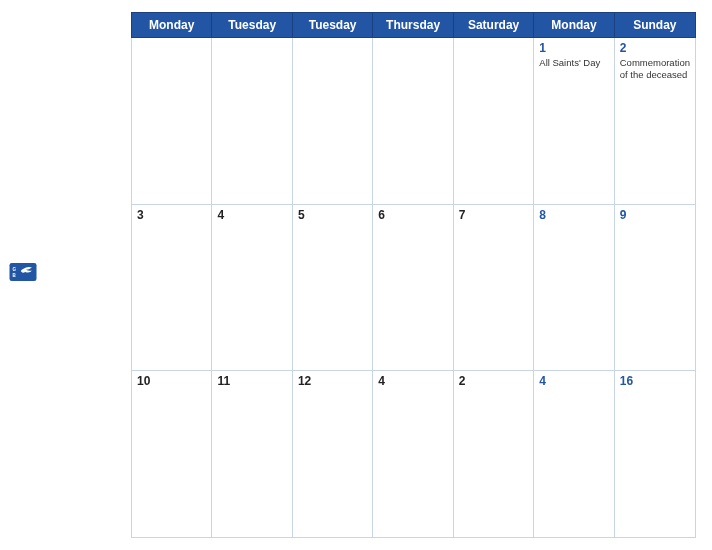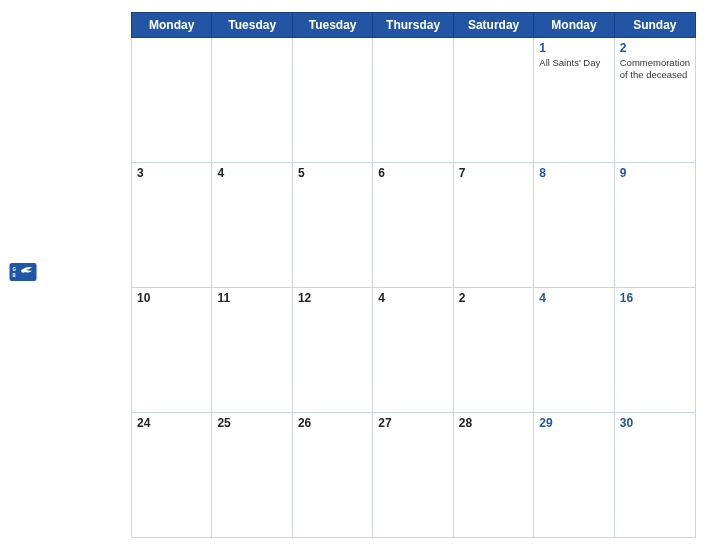--- a/index.html
+++ b/index.html
@@ -194,38 +194,15 @@
           <td>
             <span class="day-number">2</span>
           </td>
           <td>
             <span class="day-number sat-sun">4</span>
           </td>
           <td>
             <span class="day-number sat-sun">16</span>
           </td>
         </tr>
-        <tr>
-          <td>
-            <span class="day-number">24</span>
-          </td>
-          <td>
-            <span class="day-number">25</span>
-          </td>
-          <td>
-            <span class="day-number">26</span>
-          </td>
-          <td>
-            <span class="day-number">27</span>
-          </td>
-          <td>
-            <span class="day-number">28</span>
-          </td>
-          <td>
-            <span class="day-number sat-sun">29</span>
-          </td>
-          <td>
-            <span class="day-number sat-sun">30</span>
-          </td>
-        </tr>
       </tbody>
   </table>
 </div>
 
 </body></html>

